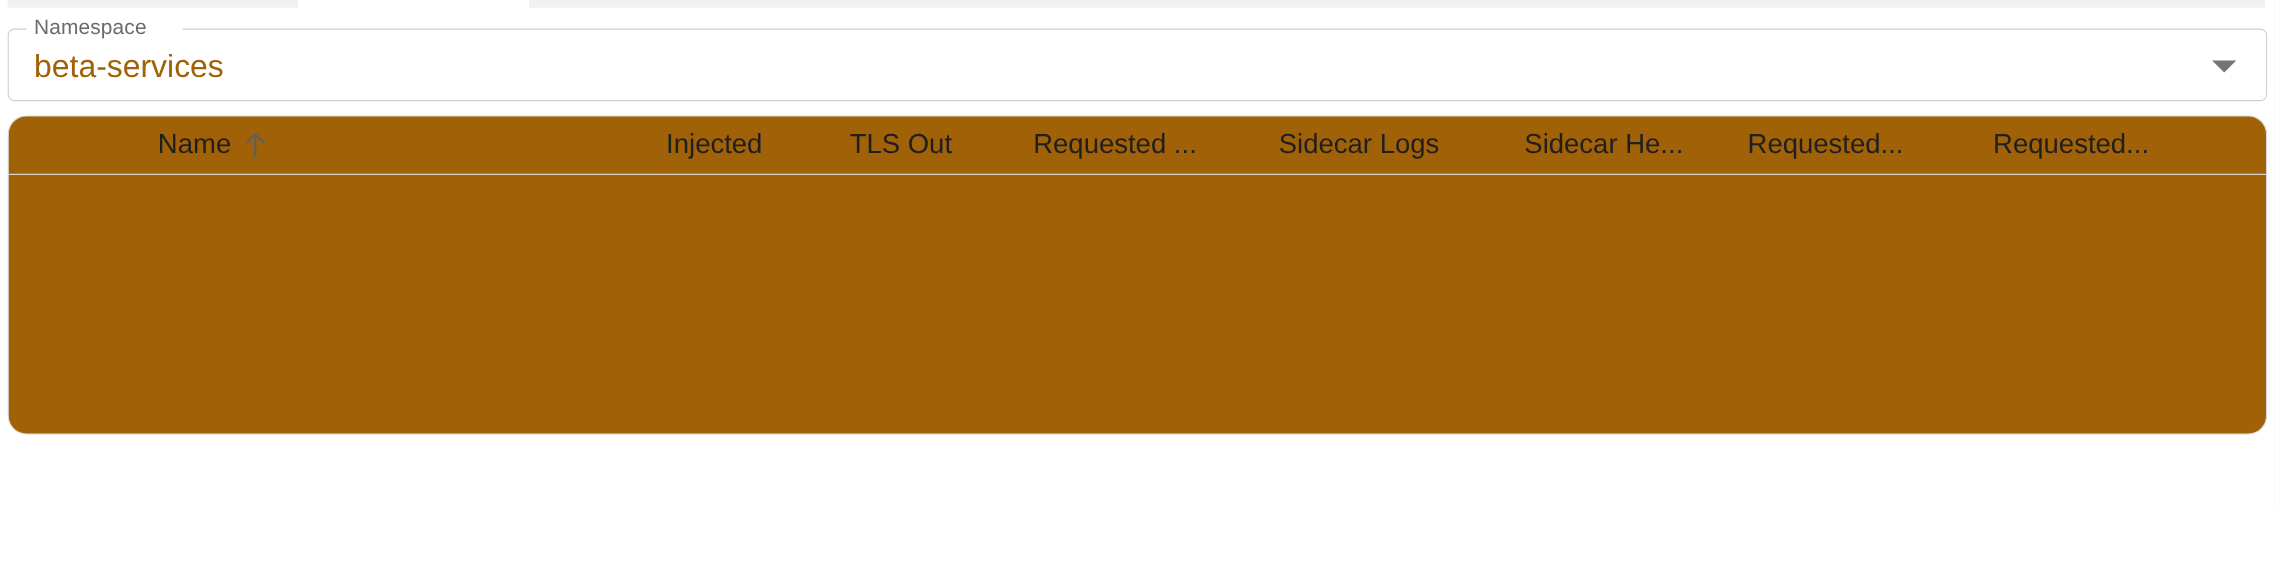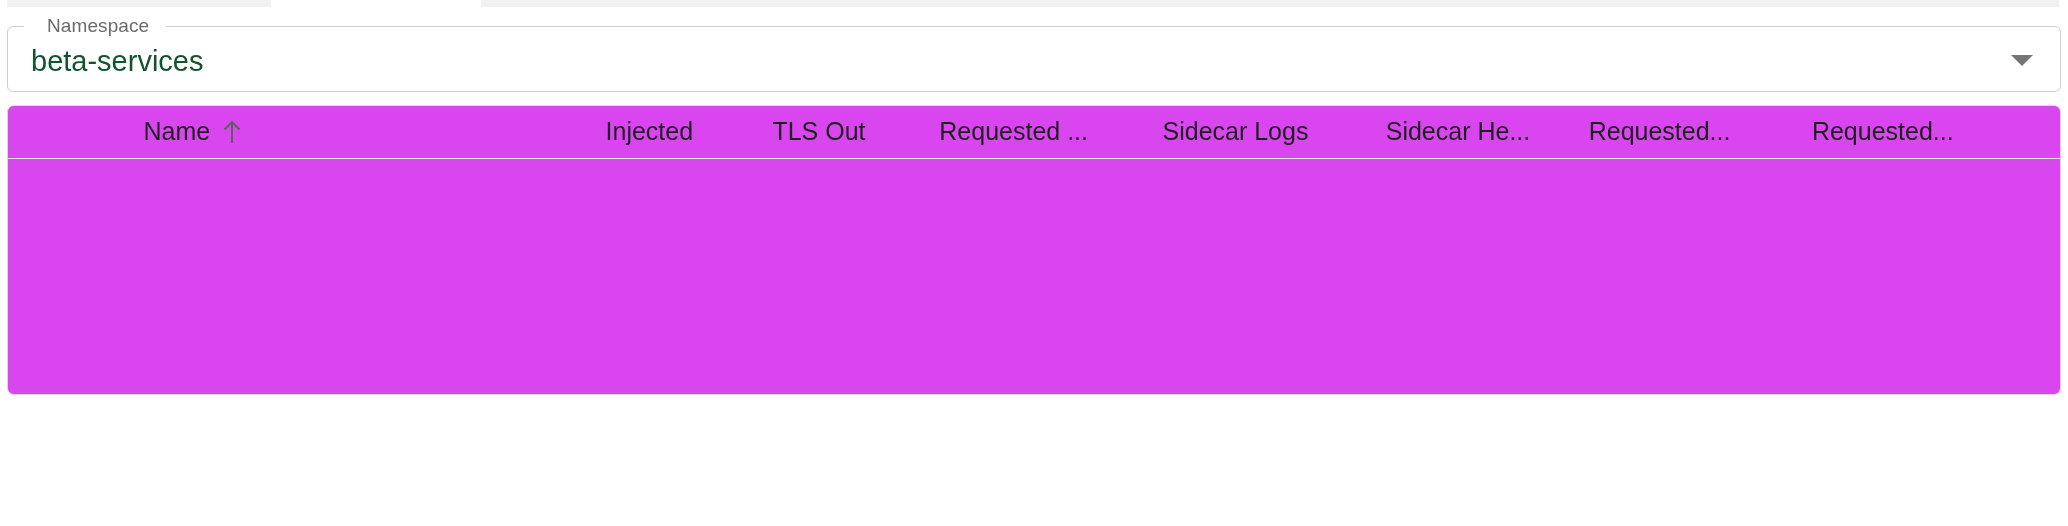--- a/index.html
+++ b/index.html
@@ -46,36 +46,36 @@
   .ns-notch {
     position: absolute;
     left: 17px;
     top: -1px;
     width: 142px;
     height: 3px;
     background: #ffffff;
   }
   .ns-label {
     position: absolute;
-    left: 40px;
+    left: 24px;
     top: -11px;
     font-size: 19px;
     line-height: 22px;
     color: #6b6b6b;
     background: transparent;
     letter-spacing: 0.1px;
     white-space: nowrap;
   }
   .ns-value {
     position: absolute;
     left: 24px;
     top: 18px;
     font-size: 29px;
     line-height: 34px;
-    color: #14532d;
+    color: #a16207;
     white-space: nowrap;
   }
   .ns-arrow {
     position: absolute;
     right: 28px;
     top: 29px;
     width: 0; height: 0;
     border-left: 11px solid transparent;
     border-right: 11px solid transparent;
     border-top: 11px solid #757575;
@@ -83,22 +83,22 @@
   }
 
   
   .table-card {
     position: absolute;
     left: 7px;
     top: 105px;
     width: 2054px;
     height: 290px;
     border: 1px solid #d9d9d9;
-    border-radius: 7px;
-    background: #d946ef;
+    border-radius: 17px;
+    background: #a16207;
     overflow: hidden;
   }
   table.grid {
     width: 100%;
     border-collapse: collapse;
     table-layout: fixed;
   }
   table.grid th, table.grid td {
     font-size: 25px;
     color: #1f1f1f;

